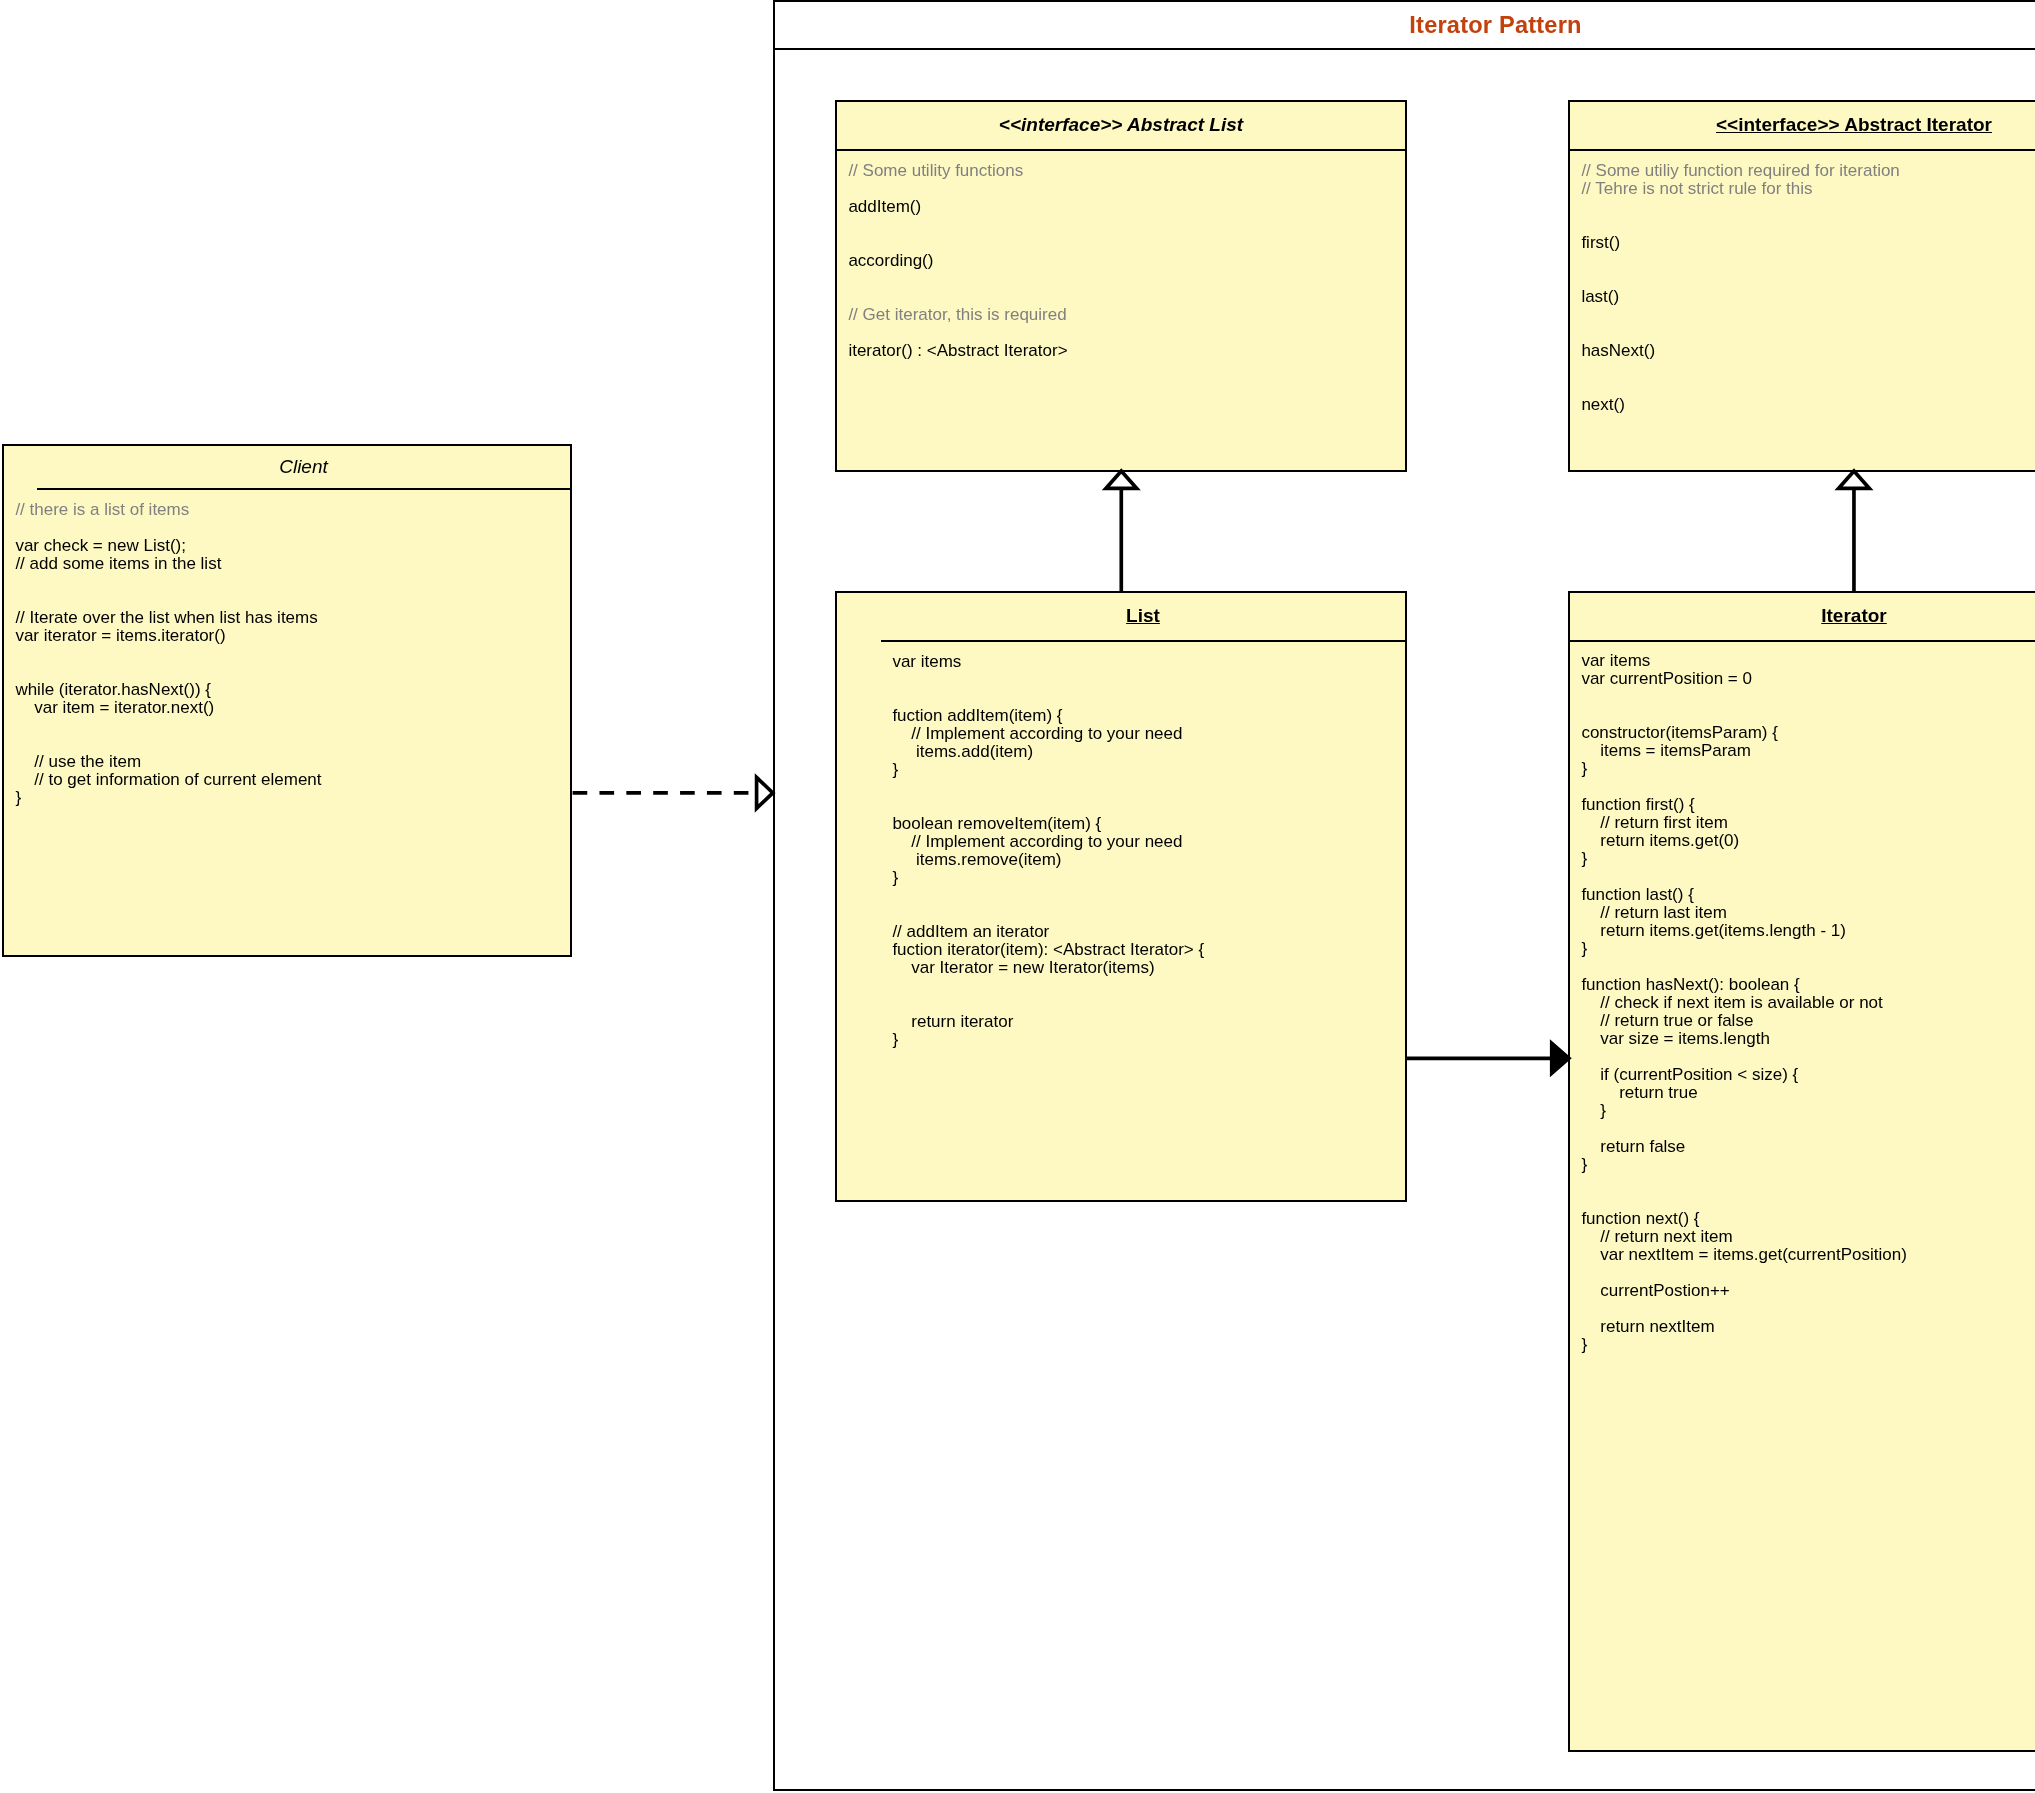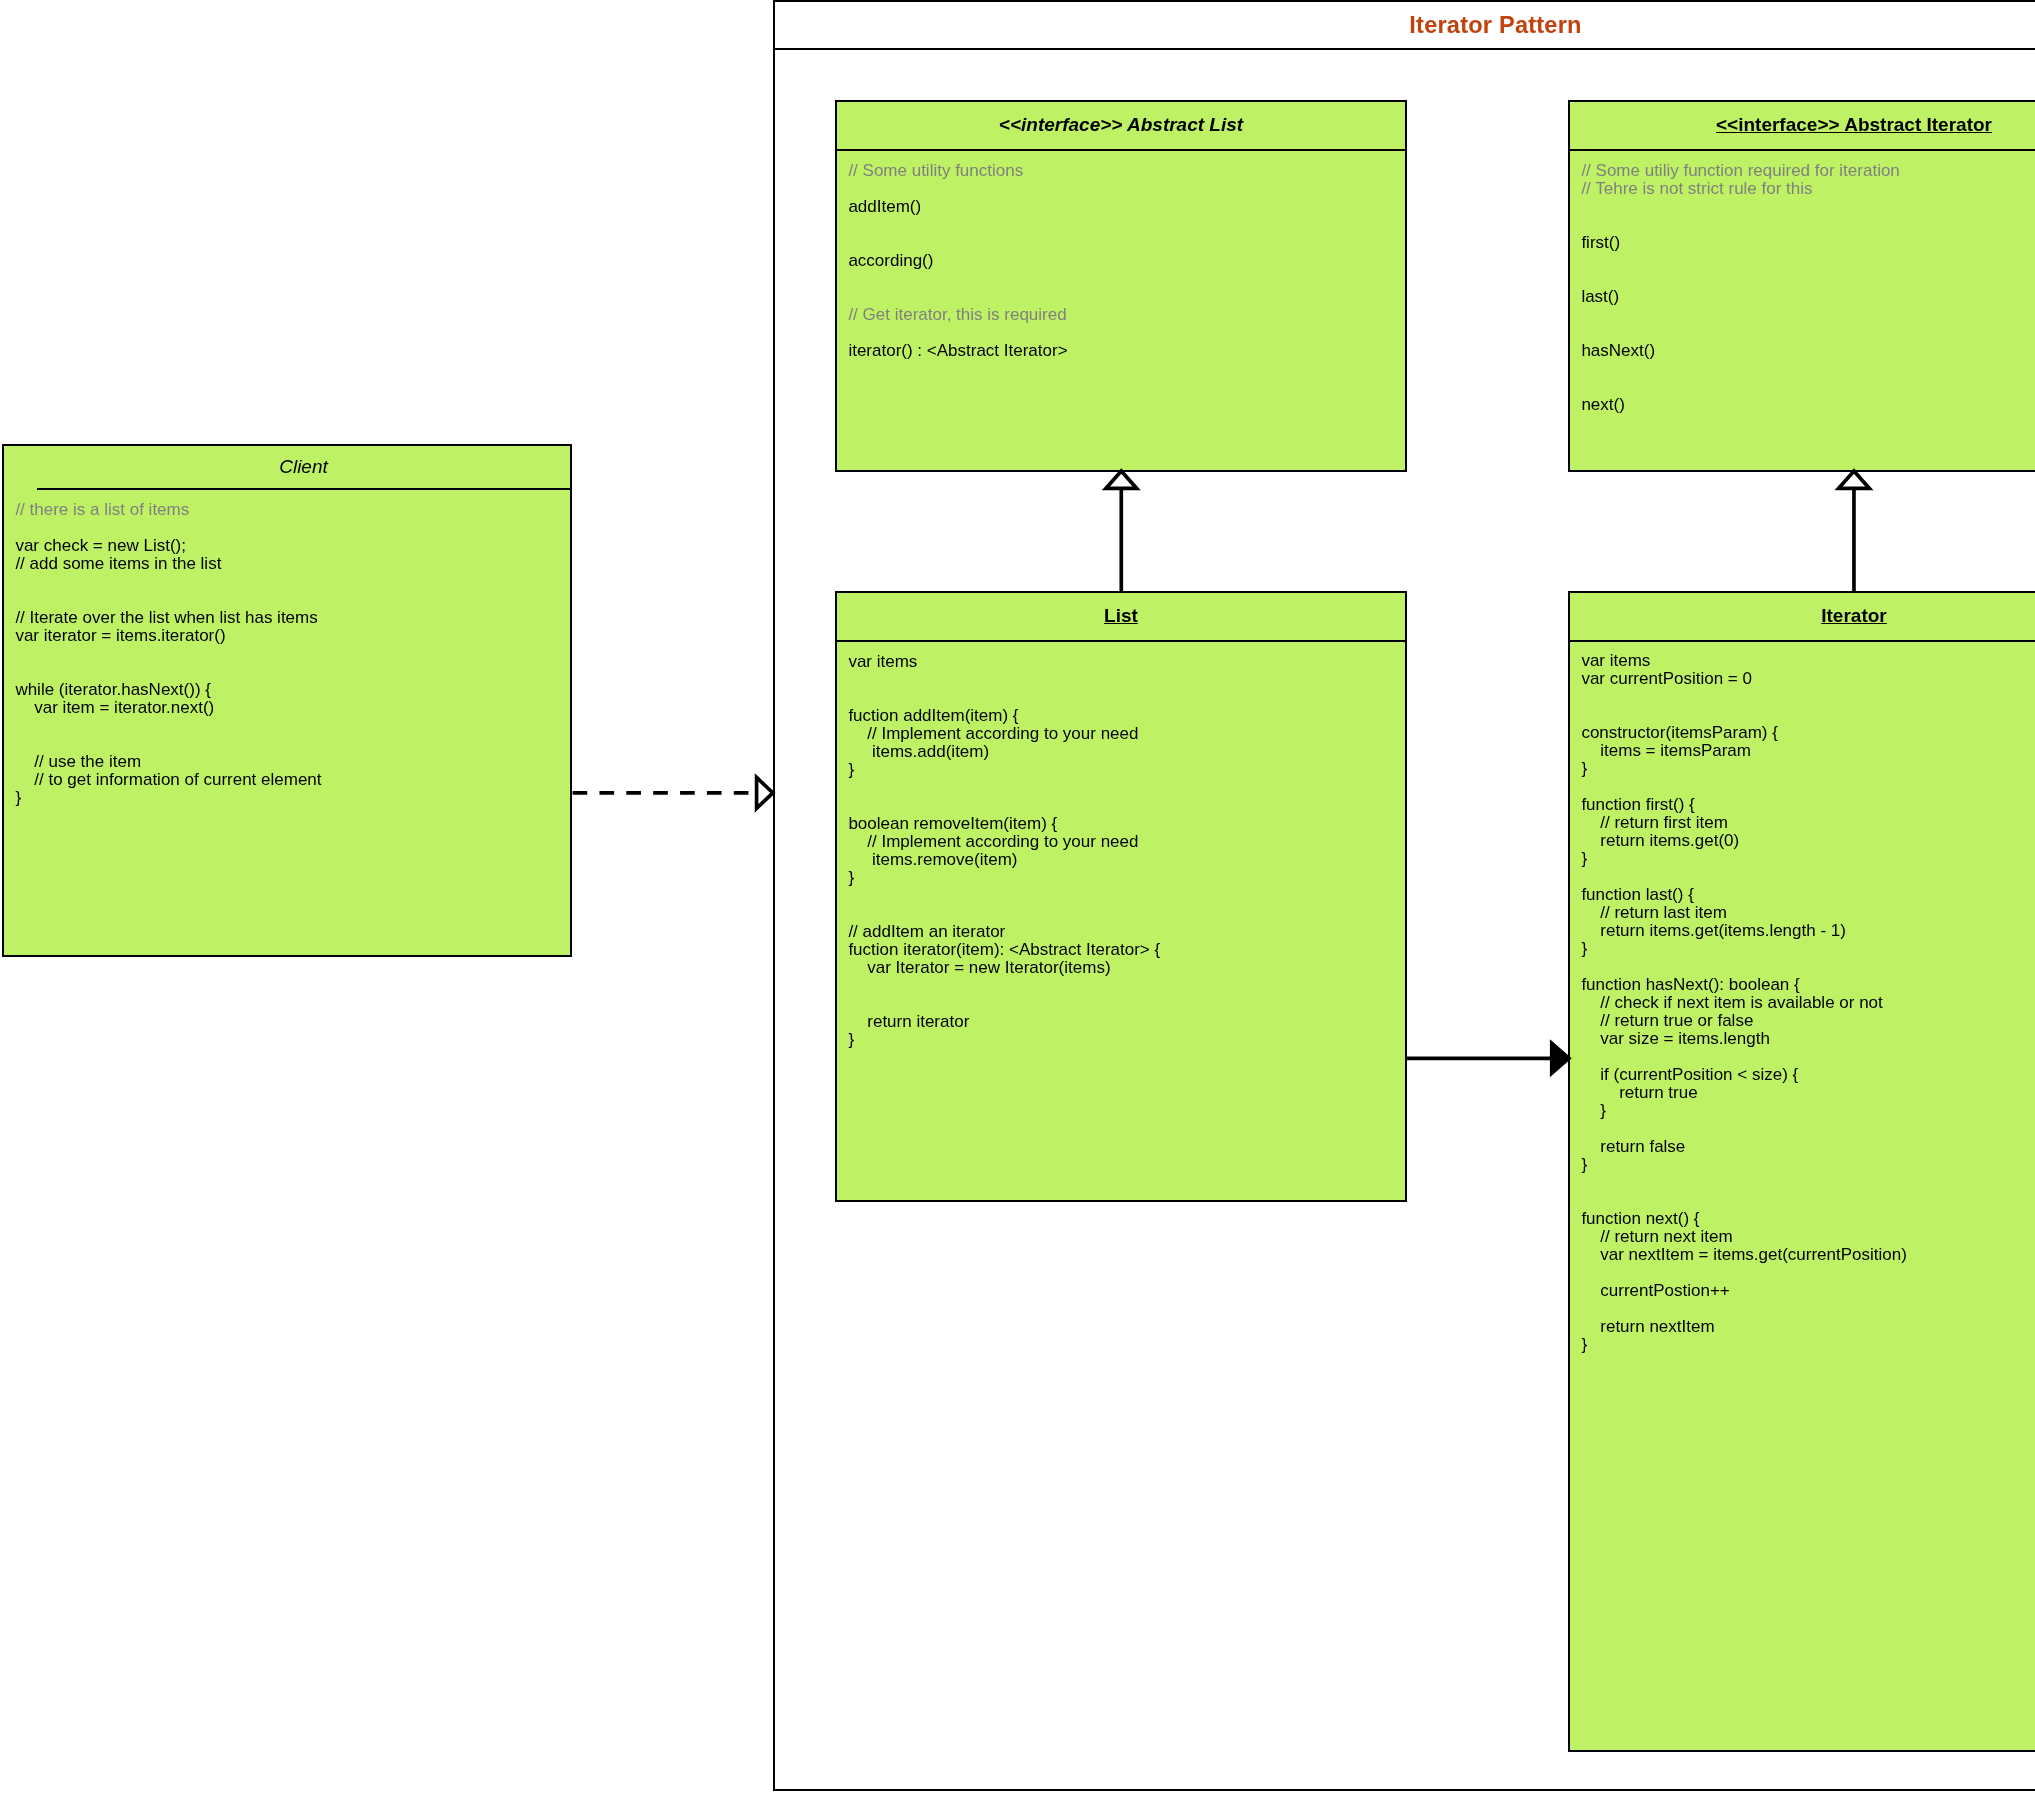--- a/index.html
+++ b/index.html
@@ -47,21 +47,21 @@
     font-weight: bold;
     color: #c2410c;
     letter-spacing: 0.2px;
     white-space: nowrap;
   }
 
   
   .uml-box {
     position: absolute;
     border: 2.8px solid #000000;
-    background: #bef264;
+    background: #fef9c3;
     box-sizing: border-box;
   }
   .uml-header {
     height: 49px;
     border-bottom: 2.8px solid #000000;
     box-sizing: border-box;
     display: flex;
     align-items: center;
     justify-content: center;
     padding: 0 5.7px;
@@ -86,21 +86,21 @@
     white-space: pre;
     color: #000000;
   }
   .code-line.comment { color: #808080; }
   .code-line.blank   { height: 18px; }
 
   
   #box-client          { left: 2px;    top: 444px; width: 570px; height: 513px; }
   #box-abstract-list   { left: 835px; top: 100px;  width: 572px; height: 372px;  }
   #box-abstract-iter   { left: 1568px; top: 100px;  width: 572px; height: 372px;  }
-  #box-list            { left: 835px; top: 591px; width: 572px; height: 611px; }
+  #box-list            { left: 835px; top: 591px; width: 572px; height: 611px; padding-left: 44px; }
   #box-iterator        { left: 1568px; top: 591px; width: 572px; height: 1161px; }
 
   #box-client   .uml-header { height: 44px; margin-left: 33px; }
   #box-iterator .uml-body   { padding-top: 9.8px; }
 
   
   #connectors {
     position: absolute;
     left: 0; top: 0;
     width: 2221px;

